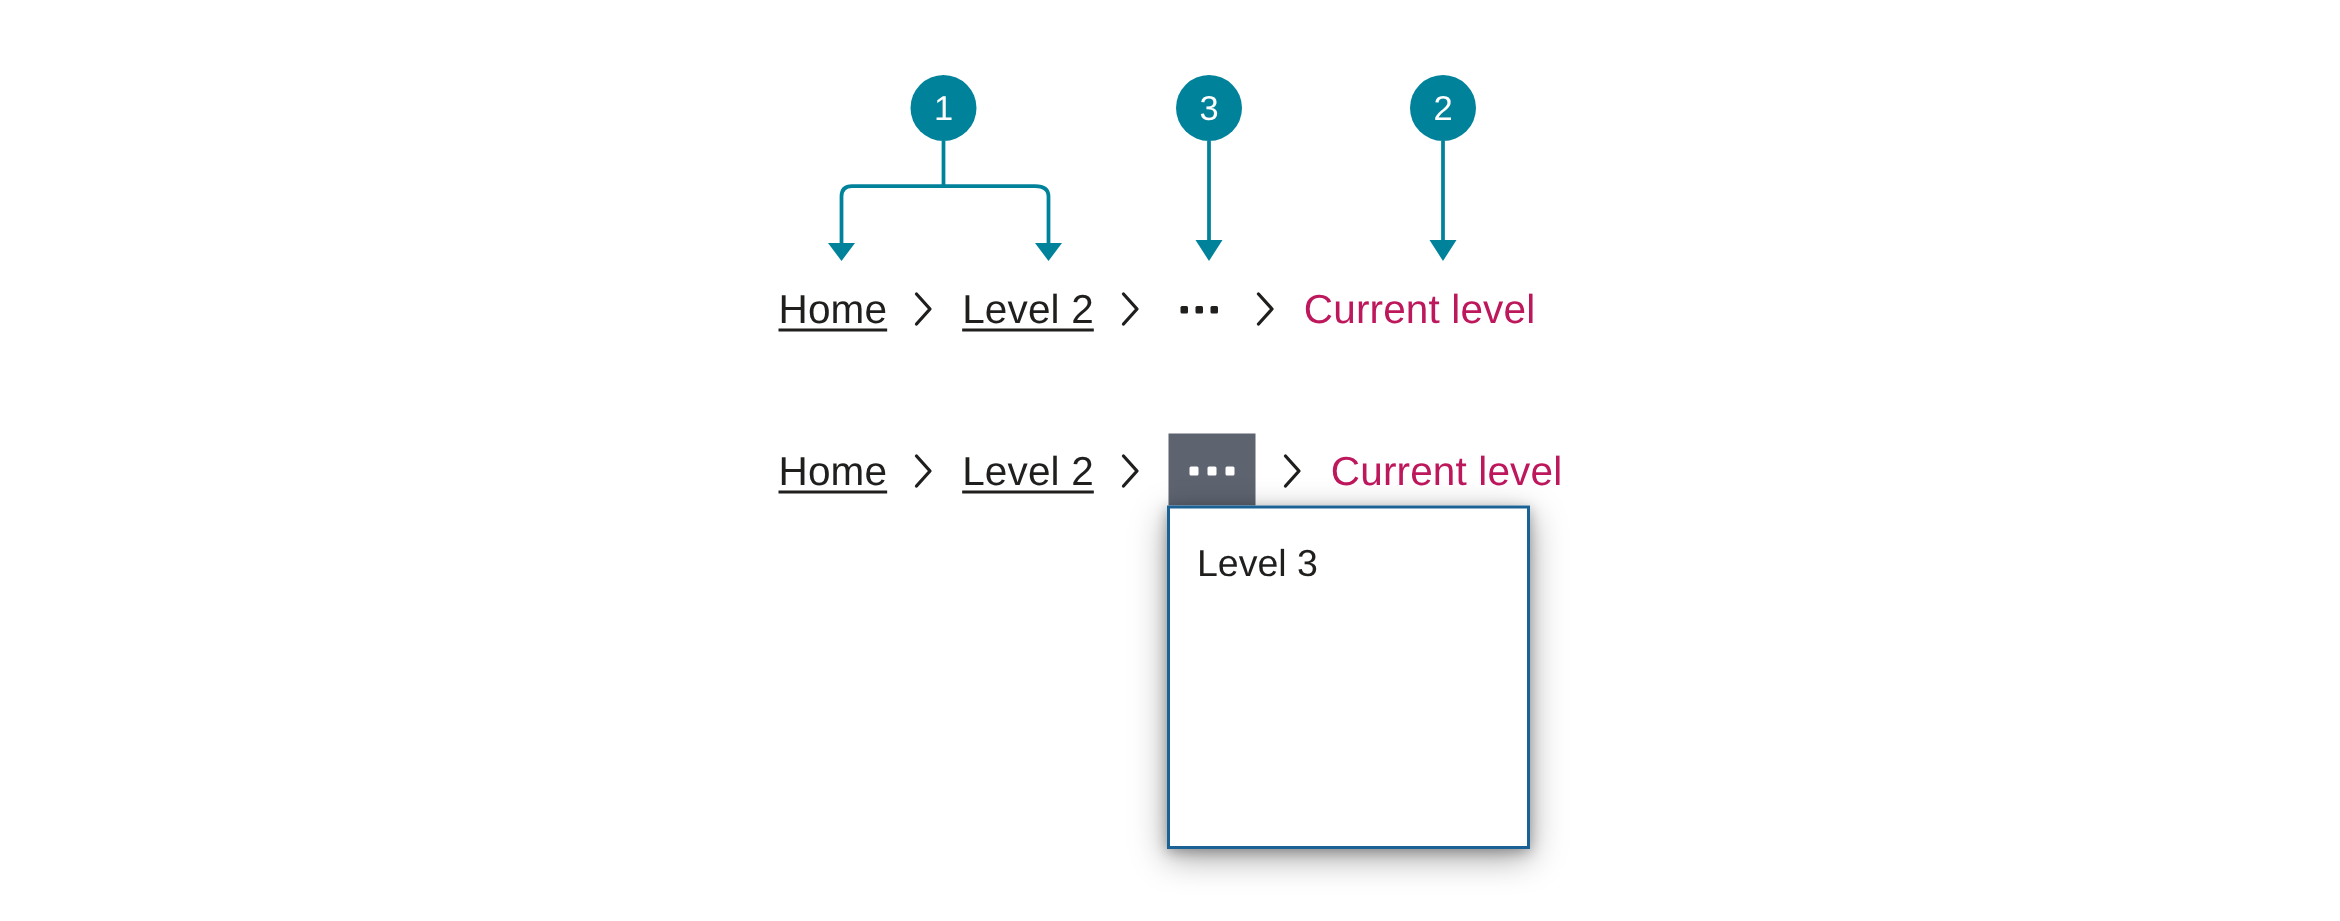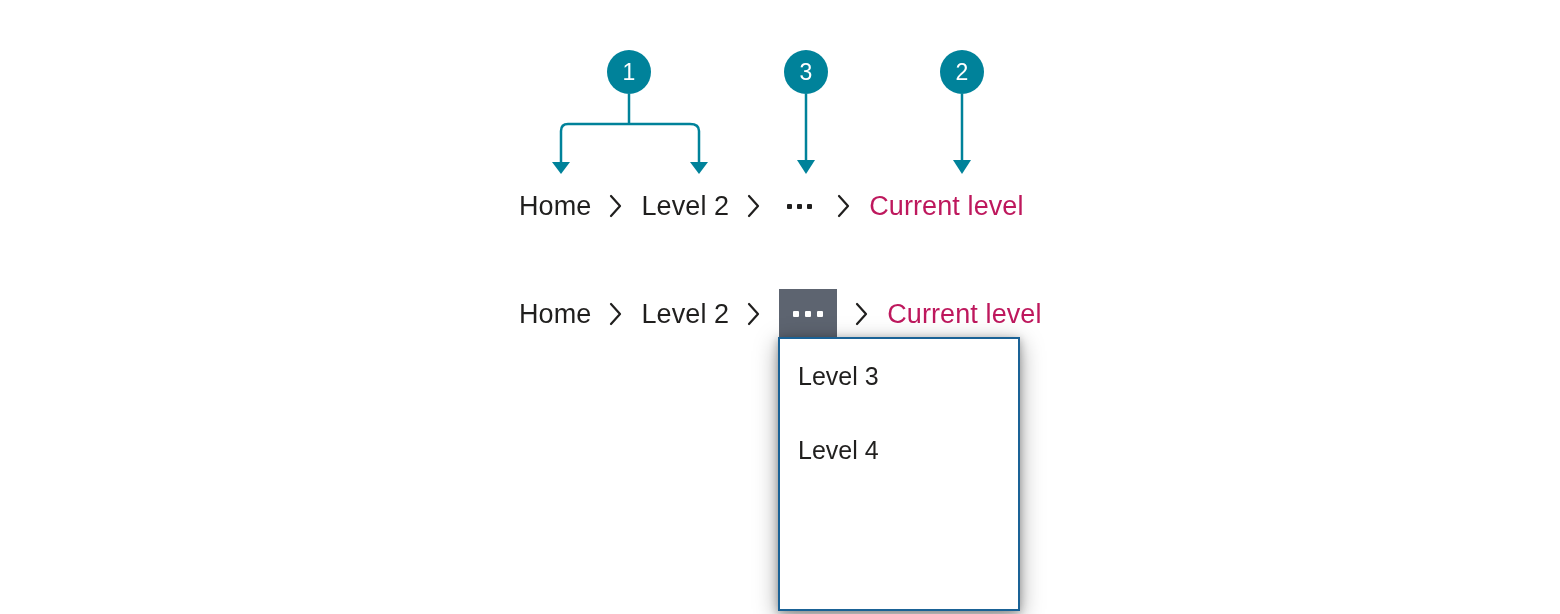--- a/index.html
+++ b/index.html
@@ -51,20 +51,21 @@
     align-items: center;
     height: 52px;
     white-space: nowrap;
   }
   #breadcrumb-row-plain { left: 519px; top: 180px; }
   #breadcrumb-row-open  { left: 519px; top: 288px; }
 
   .crumb-link {
     font-size: 27px;
     color: #201f1e;
+    text-decoration: underline;
     text-underline-offset: 4px;
     letter-spacing: 0.1px;
     cursor: pointer;
   }
   .crumb-current {
     font-size: 27px;
     color: #be185d;
     text-decoration: none;
     letter-spacing: 0.1px;
   }
@@ -115,21 +116,21 @@
     border-radius: 1px;
     background: #ffffff;
   }
 
   
   #overflow-menu {
     position: absolute;
     left: 778px;
     top: 337px;
     width: 242px;
-    height: 274px;
+    height: 229px;
     background: #ffffff;
     border: 2px solid #1a6296;
     box-sizing: border-box;
     box-shadow: 0 6px 22px rgba(0,0,0,0.36), 0 2px 8px rgba(0,0,0,0.28);
     z-index: 5;
   }
   .menu-item {
     height: 74px;
     display: flex;
     align-items: center;
@@ -222,14 +223,13 @@
     <svg width="16" height="26" viewBox="0 0 16 26">
       <path d="M3 3 L12 13 L3 23" stroke="#201f1e" stroke-width="2.2" fill="none" stroke-linecap="round" stroke-linejoin="round"></path>
     </svg>
   </span>
 
   <span class="crumb-current">Current level</span>
 </nav>
 
 <div id="overflow-menu">
   <div class="menu-item">Level 3</div>
-  <div class="menu-item">Level 4</div>
 </div>
 
 </body></html>

